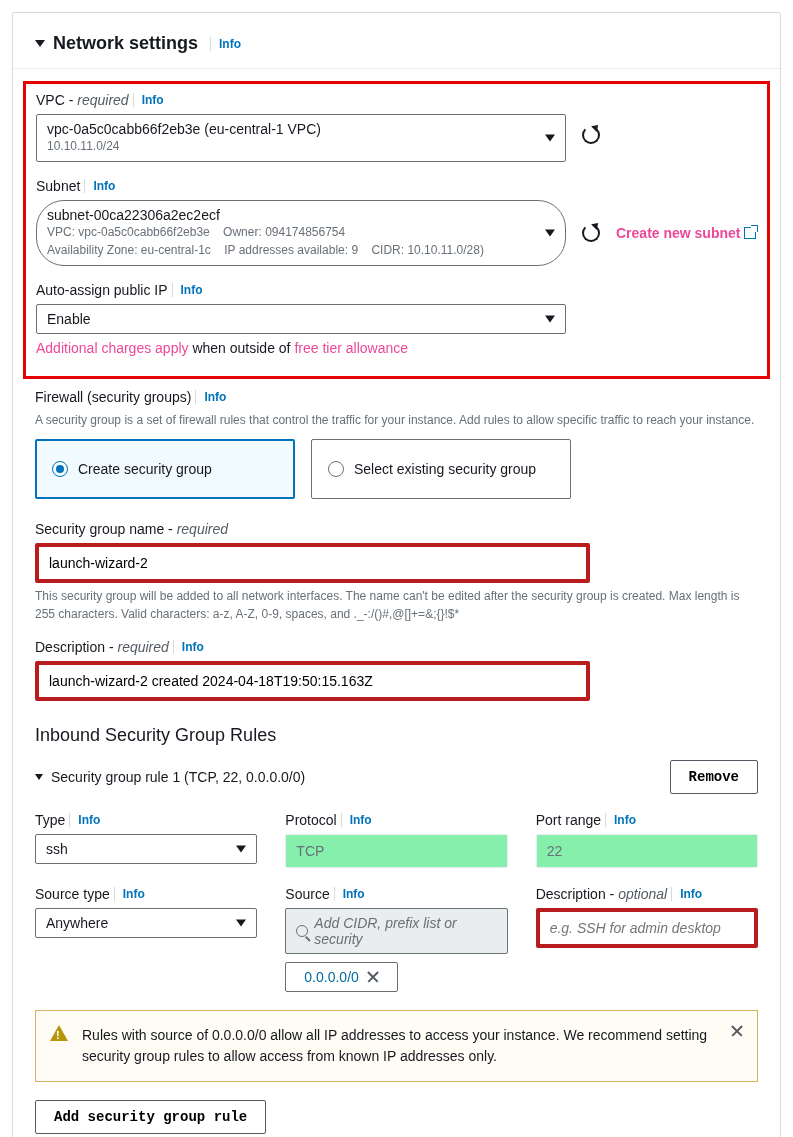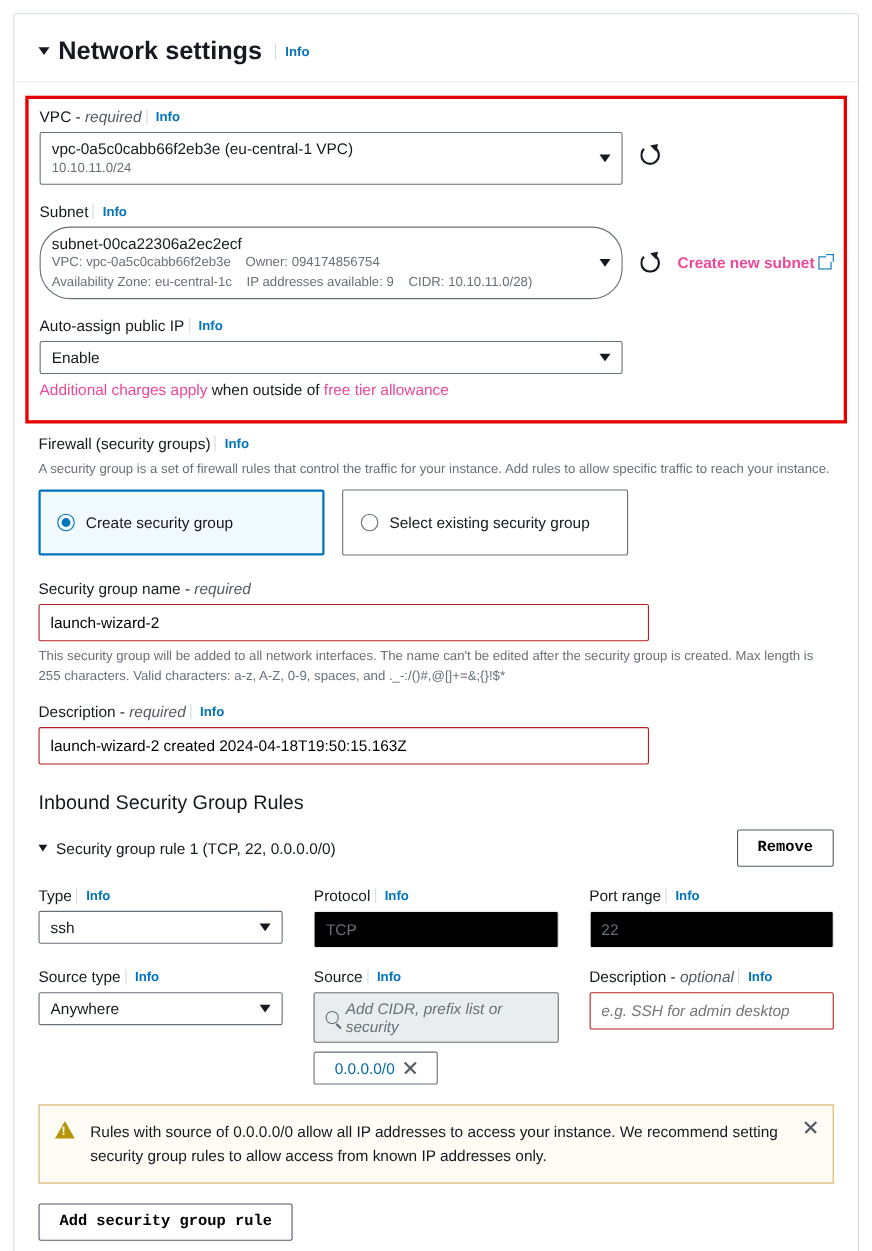--- a/index.html
+++ b/index.html
@@ -17,21 +17,21 @@
     padding: 20px 22px 22px;
     width: 769px;
   }
   .section-header {
     display: flex;
     align-items: center;
     gap: 8px;
     margin-bottom: 14px;
   }
   .section-header h2 {
-    font-size: 23px;
+    font-size: 18px;
     font-weight: 700;
     margin: 0;
   }
   .tri {
     width: 0; height: 0;
     border-left: 5px solid transparent;
     border-right: 5px solid transparent;
     border-top: 7px solid #16191f;
     display: inline-block;
   }
@@ -165,21 +165,21 @@
     content: '';
     position: absolute;
     width: 8px; height: 8px;
     background: #0073bb;
     border-radius: 50%;
     top: 2.5px; left: 2.5px;
   }
   .text-input {
     width: 100%;
     max-width: 555px;
-    border: 1px solid #b91c1c;
+    border: 4px solid #b91c1c;
     border-radius: 2px;
     padding: 8px 10px;
     font-size: 14px;
     font-family: inherit;
   }
   .helper { color: #687078; font-size: 12px; line-height: 1.5; margin-top: 4px; }
   h3.sub-head { font-size: 18px; font-weight: 400; margin: 24px 0 14px; }
   .rule-head {
     display: flex;
     align-items: center;
@@ -199,21 +199,21 @@
   }
   .rule-grid {
     display: grid;
     grid-template-columns: repeat(3, 1fr);
     gap: 18px 28px;
     margin-bottom: 18px;
   }
   .rule-grid .select-box,
   .rule-grid .text-input { max-width: none; width: 100%; }
   .disabled-input {
-    background: #000000;
+    background: #86efac;
     border: 1px solid #eaeded;
     color: #687078;
     padding: 8px 10px;
     border-radius: 2px;
   }
   .src-input {
     display: flex;
     align-items: center;
     gap: 6px;
     border: 1px solid #687078;

